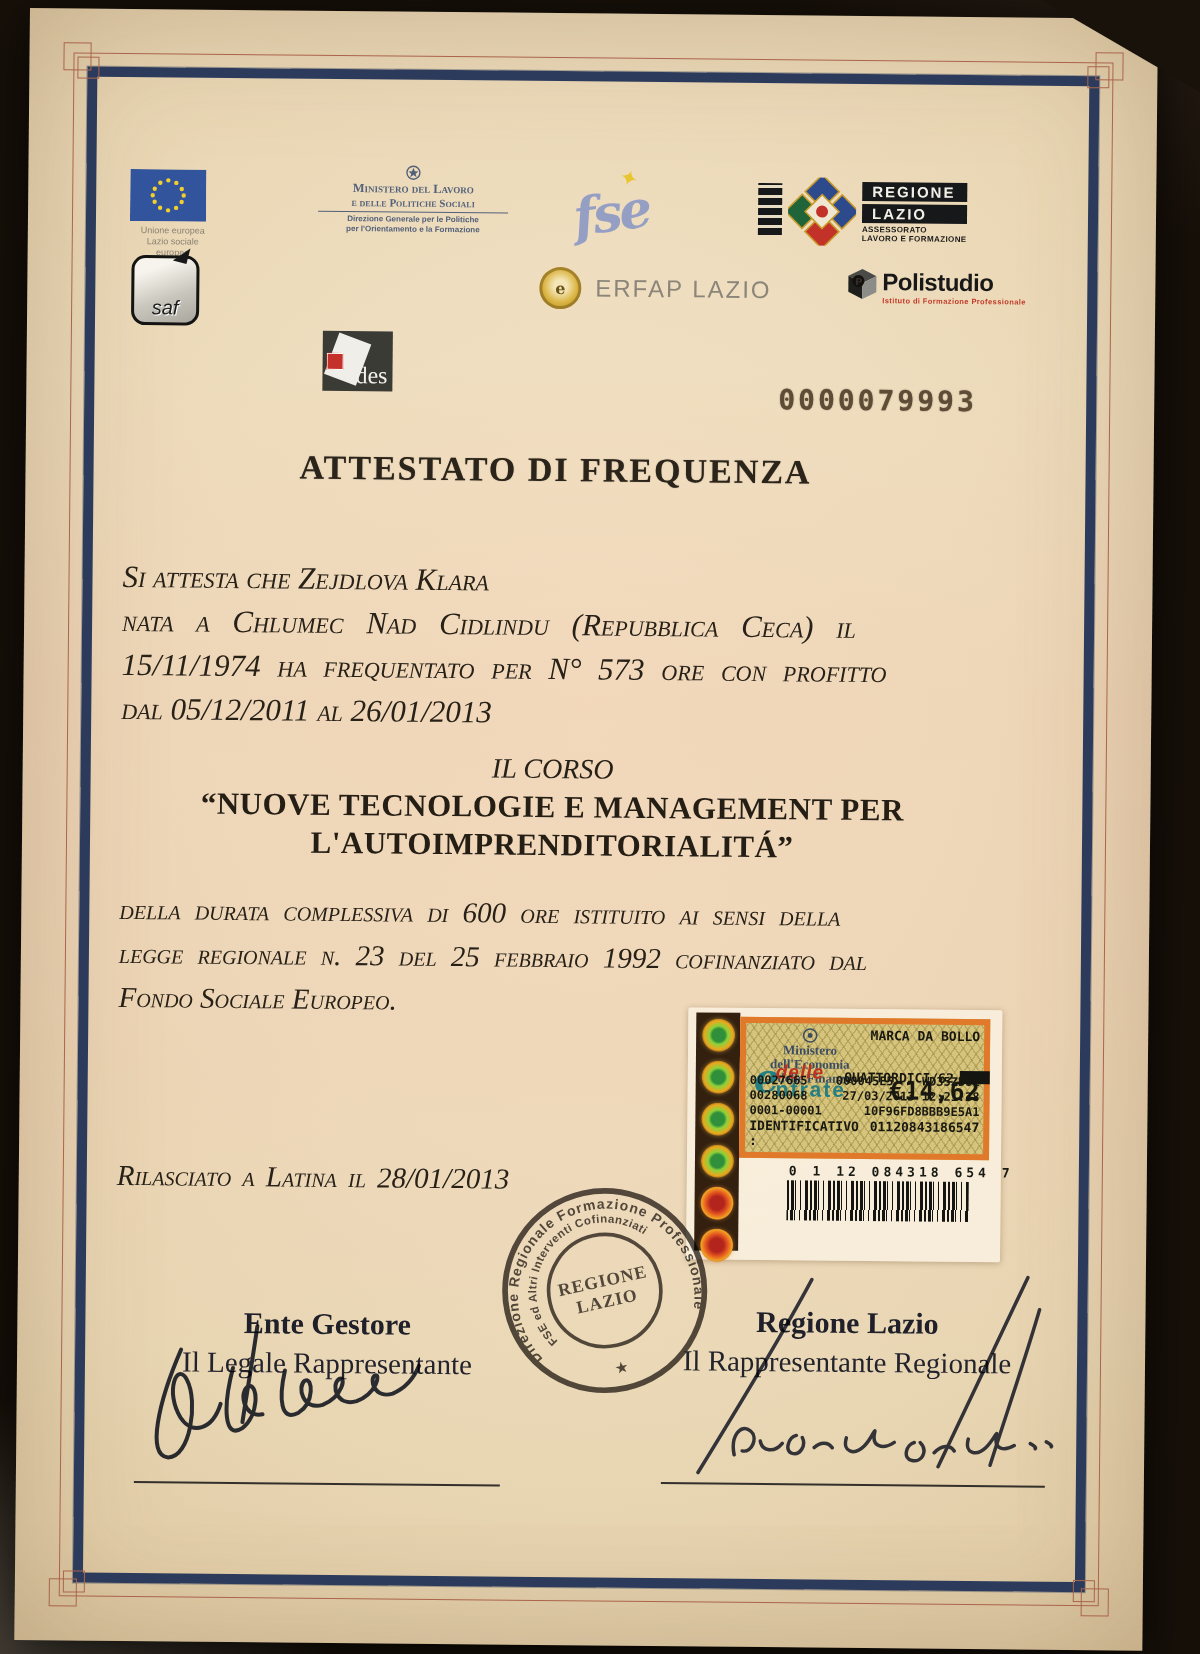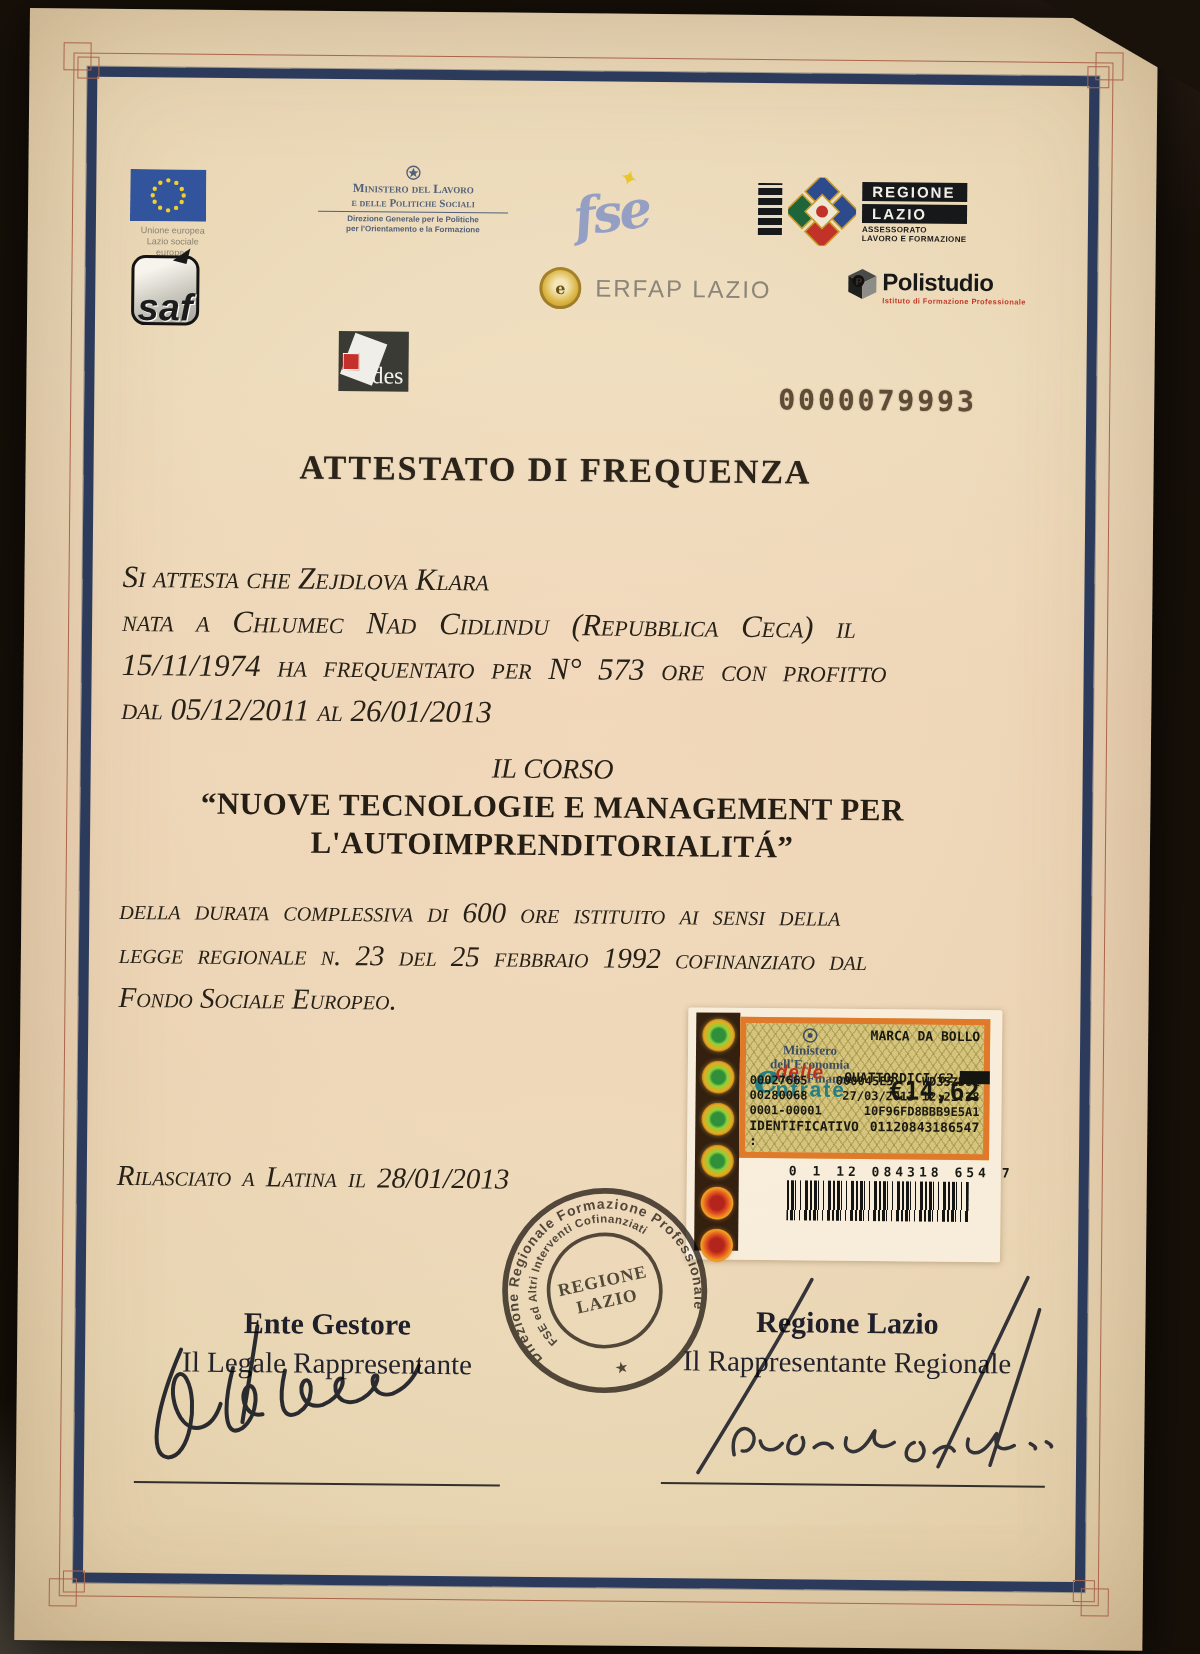--- a/index.html
+++ b/index.html
@@ -42,21 +42,21 @@
   .eu-cap{font-family:"Liberation Sans",sans-serif;font-size:9px;color:#8a8272;text-align:center;line-height:11px;}
   .min-box{width:190px;text-align:center;color:#53617a;}
   .min-l1{font-family:"Liberation Serif",serif;font-variant:small-caps;font-weight:bold;font-size:12.5px;line-height:14px;}
   .min-l2{font-family:"Liberation Sans",sans-serif;font-weight:bold;font-size:8px;line-height:10px;border-top:1px solid #53617a;margin-top:2px;padding-top:2px;}
   .min-l3{font-family:"Liberation Sans",sans-serif;font-weight:bold;font-size:8px;line-height:10px;}
   .fse-txt{font-family:"DejaVu Serif",serif;font-style:italic;font-weight:bold;font-size:52px;color:#8695c6;letter-spacing:-3px;opacity:.85;}
   .fse-star{position:absolute;color:#e8c630;font-size:22px;transform:rotate(18deg);}
   .rl-bar{background:#17181a;color:#f2efe8;font-family:"Liberation Sans",sans-serif;font-weight:bold;letter-spacing:2px;font-size:15px;padding:1px 8px 1px 10px;line-height:17px;}
   .rl-sub{font-family:"Liberation Sans",sans-serif;font-weight:bold;font-size:8px;color:#1a1a1a;line-height:9px;letter-spacing:.4px;margin-top:2px;}
   .saf-box{width:62px;height:64px;border:3.5px solid #141414;border-radius:14px;background:linear-gradient(160deg,#f6f4ec 20%,#c9c7bd 60%,#a9a79d 100%);position:relative;display:flex;align-items:flex-end;justify-content:center;}
-  .saf-txt{font-family:"Liberation Sans",sans-serif;font-weight:bold;font-style:italic;font-size:38px;color:#1c1c1c;line-height:30px;text-shadow:1px 1px 0 #fff;}
+  .saf-txt{font-family:"Liberation Sans",sans-serif;font-weight:normal;font-style:italic;font-size:20px;color:#1c1c1c;line-height:30px;text-shadow:1px 1px 0 #fff;}
   .saf-flag{position:absolute;top:-12px;right:8px;width:0;height:0;border-left:14px solid transparent;border-bottom:16px solid #181818;transform:rotate(14deg);}
   .des-box{width:70px;height:60px;background:#3b3b35;position:relative;overflow:hidden;display:flex;align-items:flex-end;justify-content:flex-end;}
   .des-paper{position:absolute;left:8px;top:6px;width:34px;height:44px;background:#efeee8;transform:rotate(20deg);}
   .des-red{position:absolute;left:4px;top:22px;width:17px;height:17px;background:#c4302a;box-shadow:inset 0 0 0 1px #fff;}
   .des-txt{font-family:"Liberation Serif",serif;font-size:24px;color:#f2f1ea;padding:0 5px 2px 0;position:relative;}
   .erfap-circle{width:42px;height:42px;border-radius:50%;background:radial-gradient(circle at 50% 45%, #f4e6b8 20%, #d9b23e 55%, #a9832c 100%);box-shadow:inset 0 0 0 3px rgba(130,100,30,.6);display:flex;align-items:center;justify-content:center;font-family:"DejaVu Serif",serif;font-weight:bold;color:#6b5418;font-size:16px;}
   .erfap-txt{font-family:"Liberation Sans",sans-serif;font-size:24px;color:#8b8679;letter-spacing:2px;}
   .poli-txt{font-family:"Liberation Sans",sans-serif;font-weight:bold;font-size:24px;color:#181818;letter-spacing:-.5px;}
   .poli-sub{font-family:"Liberation Sans",sans-serif;font-size:7.5px;color:#c23a28;font-weight:bold;letter-spacing:.4px;}
 
@@ -158,21 +158,21 @@
       <div class="rl-sub">ASSESSORATO</div>
       <div class="rl-sub" style="margin-top:0;">LAVORO E FORMAZIONE</div>
     </div>
   </div>
 
   <div class="abs saf-box" style="left:104px;top:246px;">
     <div class="saf-flag"></div>
     <div class="saf-txt">saf</div>
   </div>
 
-  <div class="abs des-box" style="left:312px;top:250px;">
+  <div class="abs des-box" style="left:296px;top:250px;">
     <div class="des-paper"></div>
     <div class="des-red"></div>
     <div class="des-txt">des</div>
   </div>
 
   <div class="abs" style="left:512px;top:254px;display:flex;align-items:center;gap:14px;">
     <div class="erfap-circle">e</div>
     <div class="erfap-txt">ERFAP LAZIO</div>
   </div>
 

